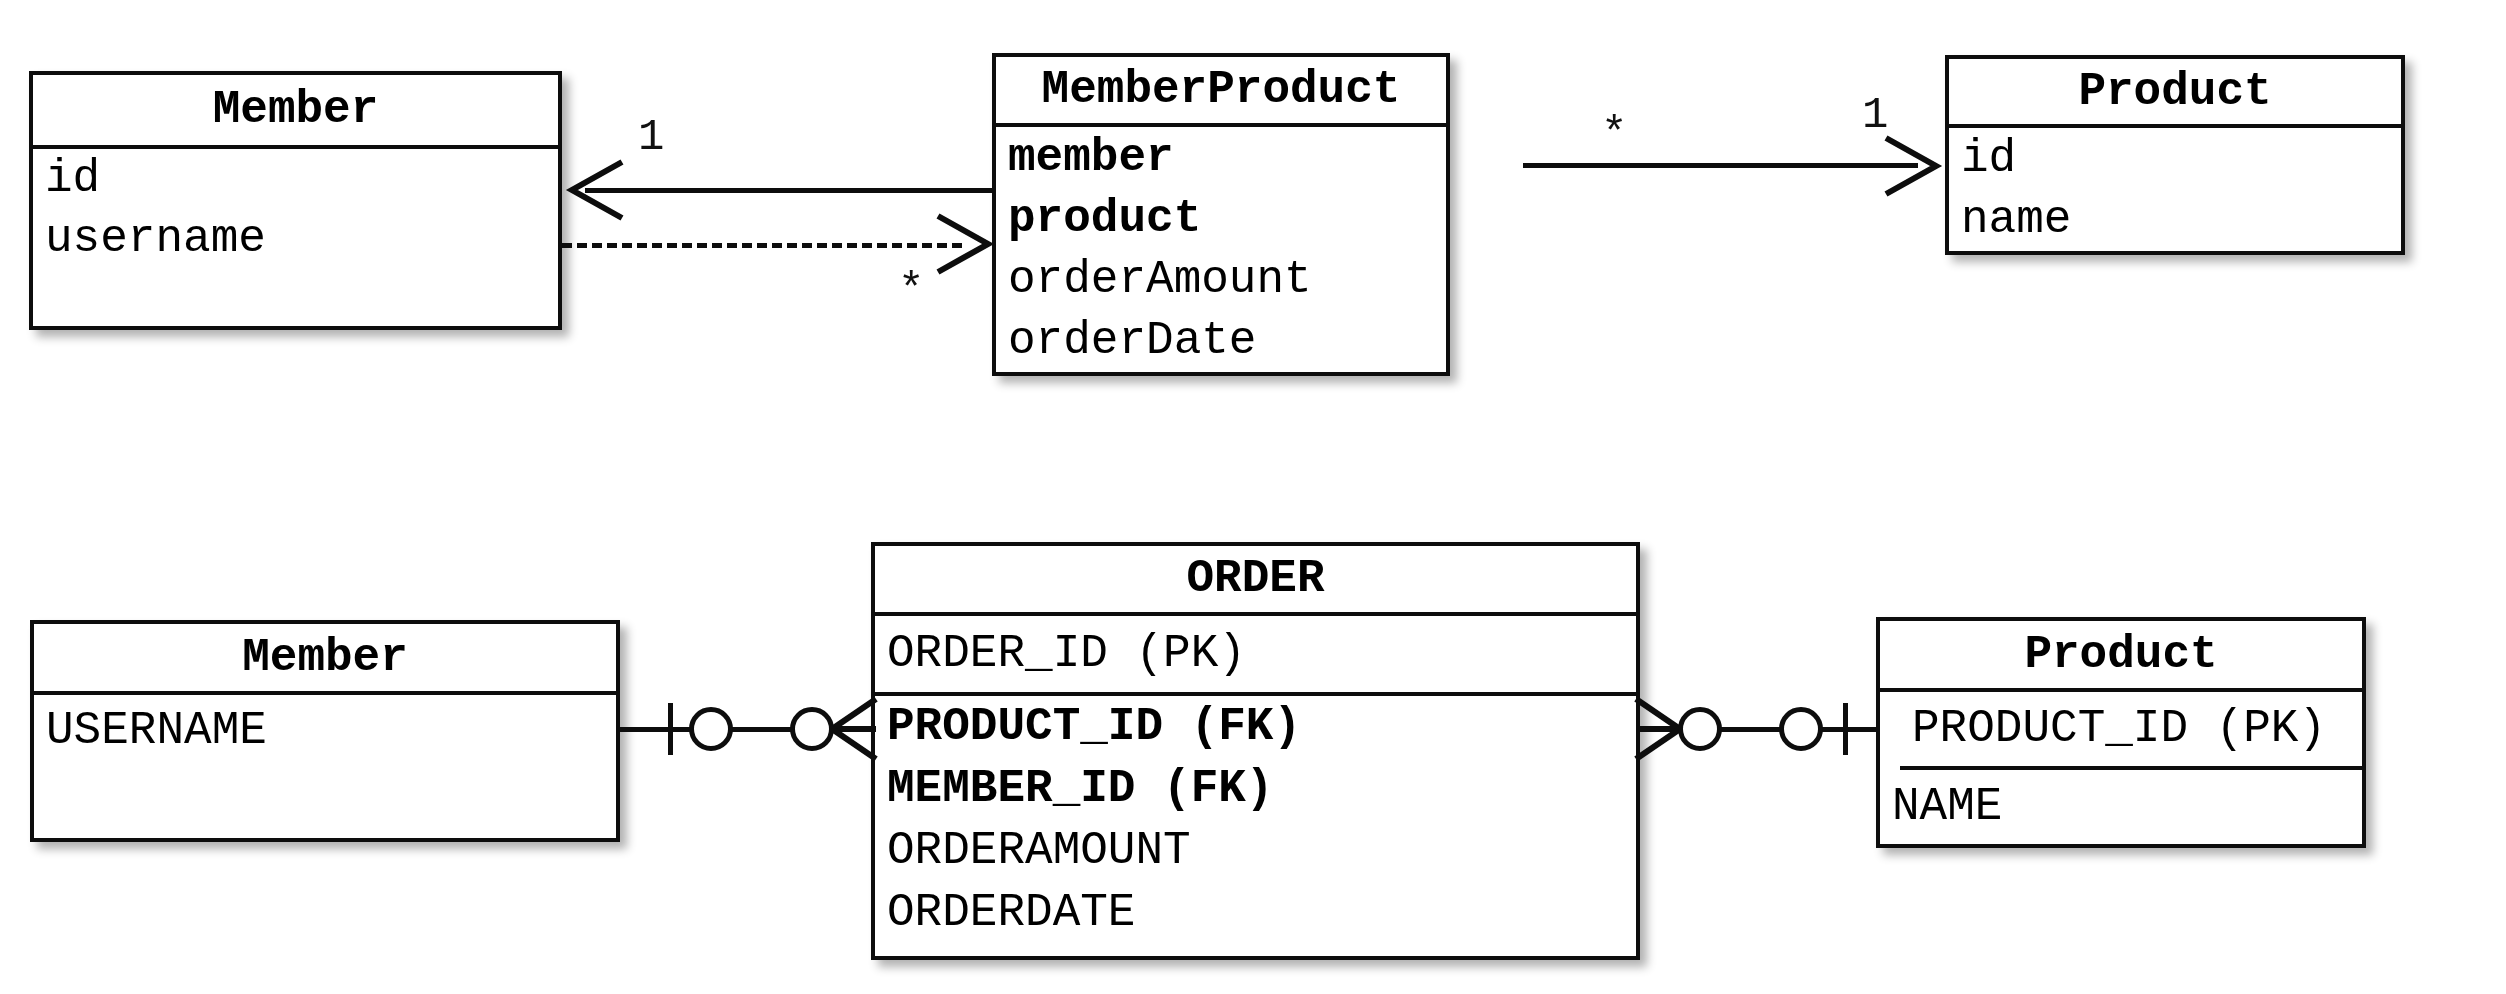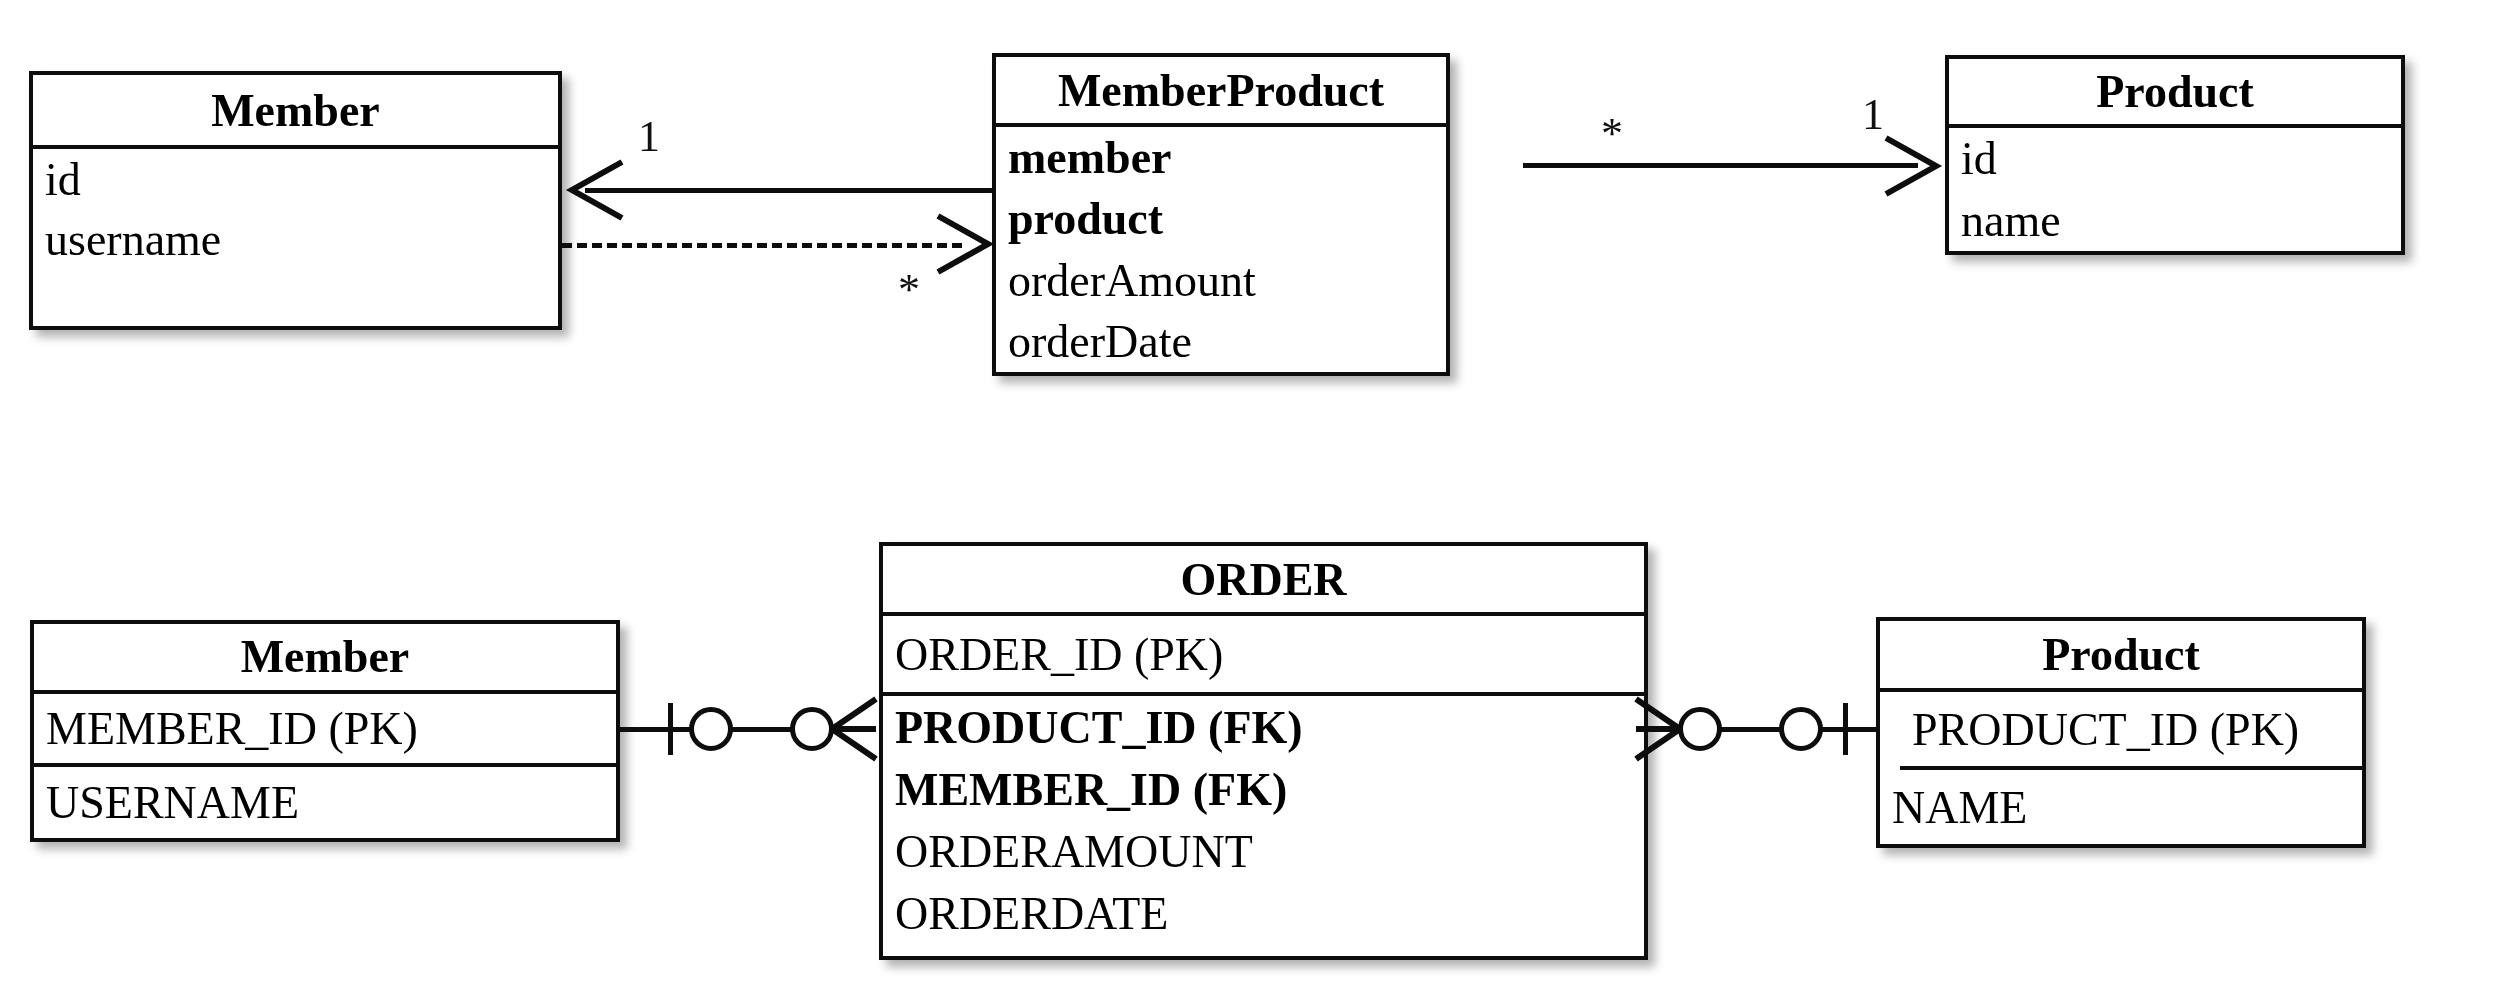--- a/index.html
+++ b/index.html
@@ -5,21 +5,21 @@
   html, body {
     margin: 0;
     padding: 0;
     background: #ffffff;
   }
   #canvas {
     position: relative;
     width: 2506px;
     height: 994px;
     background: #ffffff;
-    font-family: Liberation Serif, serif;
+    font-family: Liberation Mono, monospace;
     overflow: hidden;
   }
 
   
   .box {
     position: absolute;
     box-sizing: border-box;
     background: #ffffff;
     border: 4px solid #0d0d0d;
     box-shadow: 7px 7px 9px rgba(0,0,0,0.30);
@@ -121,25 +121,24 @@
 
   <div class="line-h" style="left:1523px; top:163px; width:395px;"></div>
   <svg class="arrow-svg" style="left:1878px; top:134px; width:70px; height:64px;" viewBox="0 0 70 64">
     <polyline points="8,4 58,32 8,60" fill="none" stroke="#0d0d0d" stroke-width="6"></polyline>
   </svg>
   <div class="mult" style="left:1601px; top:112px;">*</div>
   <div class="mult" style="left:1862px; top:93px;">1</div>
 
   <div class="box" style="left:30px; top:620px; width:590px; height:222px;">
     <div class="row header" style="height:71px; font-size:46px;">Member</div>
-    <div class="row attr divider-below" style="height:75px; font-size:46px;">MEMBER_ID (PK)</div>
     <div class="row attr" style="height:72px; font-size:46px;">USERNAME</div>
   </div>
 
-  <div class="box" style="left:871px; top:542px; width:769px; height:418px;margin-left:8px;">
+  <div class="box" style="left:871px; top:542px; width:769px; height:418px;">
     <div class="row header" style="height:70px; font-size:46px;">ORDER</div>
     <div class="row attr divider-below" style="height:80px; font-size:46px;">ORDER_ID (PK)</div>
     <div class="row attr bold" style="height:62px; font-size:46px;">PRODUCT_ID (FK)</div>
     <div class="row attr bold" style="height:62px; font-size:46px;">MEMBER_ID (FK)</div>
     <div class="row attr" style="height:62px; font-size:46px;">ORDERAMOUNT</div>
     <div class="row attr" style="height:62px; font-size:46px;">ORDERDATE</div>
   </div>
 
   <div class="box" style="left:1876px; top:617px; width:490px; height:231px;">
     <div class="row header" style="height:71px; font-size:46px;">Product</div>

